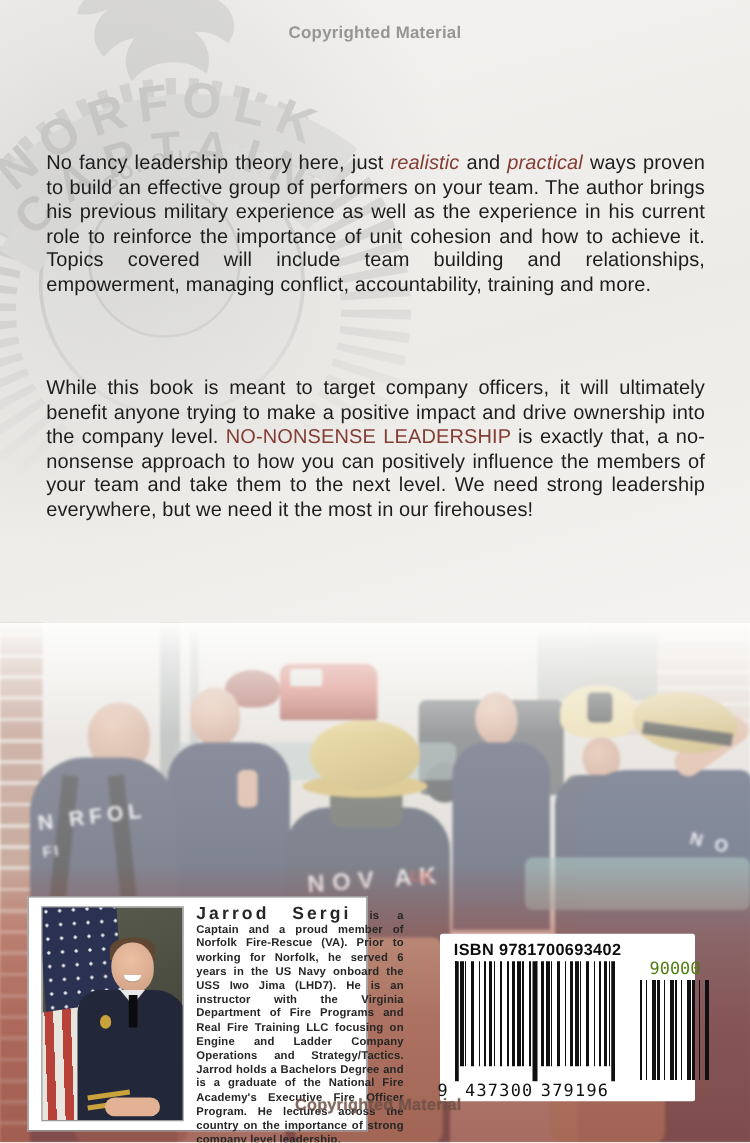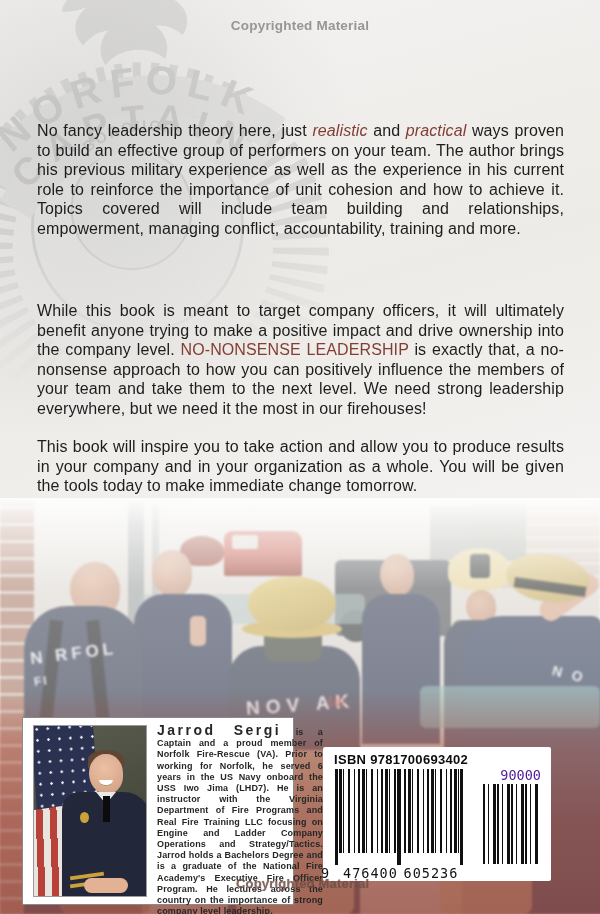--- a/index.html
+++ b/index.html
@@ -112,35 +112,35 @@
   .man-tie{left:69px;top:70px;width:7px;height:26px;background:#0c0c0e;}
   .man-badge{left:46px;top:86px;width:9px;height:11px;background:#c9a23c;border-radius:50%;}
   .cuff1{left:36px;top:148px;width:34px;height:4px;background:#c9a23c;transform:rotate(-8deg);}
   .cuff2{left:36px;top:156px;width:34px;height:4px;background:#c9a23c;transform:rotate(-8deg);}
   .man-hands{left:50px;top:152px;width:44px;height:15px;border-radius:8px;background:#e3b294;}
   .bio-text{position:absolute;left:134px;top:7px;width:166px;color:#262626;
             font-size:9px;line-height:11.2px;font-weight:bold;text-align:justify;letter-spacing:.15px;}
   .seg-name{font-size:14px;font-weight:bold;letter-spacing:2.5px;}
 
   
-  .barcode-box{position:absolute;left:323px;top:747px;width:228px;height:134px;background:#fff;border-radius:2px;}
+  .barcode-box{position:absolute;left:352px;top:747px;width:204px;height:134px;background:#fff;border-radius:2px;}
   .isbn-label{position:absolute;left:11px;top:5px;font-size:13px;font-weight:bold;color:#0d0d0d;letter-spacing:.3px;}
   .bc-main{position:absolute;left:12px;top:22px;width:128px;height:112px;}
   .bc-bars{position:absolute;left:0;top:0;width:128px;height:84px;
            background:repeating-linear-gradient(90deg,#101010 0 2px,transparent 2px 4px,
                       #101010 4px 7px,transparent 7px 8px,#101010 8px 9px,transparent 9px 13px,
                       #101010 13px 15px,transparent 15px 19px,#101010 19px 20px,transparent 20px 23px);}
   .guard{position:absolute;top:0;width:3px;height:96px;background:#101010;}
   .g1{left:0;} .g2{left:62px;width:4px;} .g3{right:0;}
   .bc-digit{position:absolute;top:96px;font-family:"DejaVu Sans Mono",monospace;font-size:13.5px;color:#111;}
   .d-left{left:-14px;} .d-g1{left:8px;width:50px;text-align:center;letter-spacing:1px;}
   .d-g2{left:68px;width:56px;text-align:center;letter-spacing:1px;}
   .bc-addon{position:absolute;left:158px;top:20px;width:60px;height:100px;}
-  .addon-code{position:absolute;left:0;top:0;width:60px;text-align:right;
-              font-family:"DejaVu Sans Mono",monospace;font-size:13.5px;color:#4c1d95;}
+  .addon-code{position:absolute;left:0;top:0;width:60px;text-align:center;
+              font-family:"DejaVu Sans Mono",monospace;font-size:13.5px;color:#4d7c0f;}
   .addon-bars{position:absolute;left:2px;top:17px;width:56px;height:80px;
               background:repeating-linear-gradient(90deg,#101010 0 2px,transparent 2px 5px,
                          #101010 5px 6px,transparent 6px 10px,#101010 10px 13px,transparent 13px 14px);}
 </style>
 </head>
 <body>
 
 <div class="cover">
 
   <div class="badge-bg"></div>
@@ -166,21 +166,20 @@
       <text font-size="15" font-weight="bold" fill="#8e8e8e" letter-spacing="2" font-family="Liberation Sans, sans-serif">
         <textPath href="#arcB" startOffset="12%">BOROUGH</textPath>
       </text>
     </svg>
   </div>
 
   <div class="copyright-top">Copyrighted Material</div>
 
   <p class="para para-1"><span>No fancy leadership theory here, just </span><span class="seg-accent">realistic</span><span> and </span><span class="seg-accent">practical</span><span> ways proven to build an effective group of performers on your team. The author brings his previous military experience as well as the experience in his current role to reinforce the importance of unit cohesion and how to achieve it. Topics covered will include team building and relationships, empowerment, managing conflict, accountability, training and more.</span></p>
   <p class="para para-2"><span>While this book is meant to target company officers, it will ultimately benefit anyone trying to make a positive impact and drive ownership into the company level. </span><span class="seg-accent-strong">NO-NONSENSE LEADERSHIP</span><span> is exactly that, a no-nonsense approach to how you can positively influence the members of your team and take them to the next level. We need strong leadership everywhere, but we need it the most in our firehouses!</span></p>
-  <p class="para para-3"><span>This book will inspire you to take action and allow you to produce results in your company and in your organization as a whole. You will be given the tools today to make immediate change tomorrow.</span></p>
 
   <div class="photo">
     <div class="scene">
       <div class="bg-ind"></div>
       <div class="brick-top"></div>
       <div class="mast"></div>
         <div class="mast2"></div>
         <div class="crate"></div>
       <div class="brick-wall"></div>
       <div class="truck"></div>
@@ -244,22 +243,22 @@
   </div>
 
   <div class="barcode-box">
     <div class="isbn-label">ISBN 9781700693402</div>
     <div class="bc-main">
       <div class="bc-bars"></div>
       <div class="guard g1"></div>
         <div class="guard g2"></div>
         <div class="guard g3"></div>
       <div class="bc-digit d-left">9</div>
-      <div class="bc-digit d-g1">476400</div>
-      <div class="bc-digit d-g2">605236</div>
+      <div class="bc-digit d-g1">437300</div>
+      <div class="bc-digit d-g2">379196</div>
     </div>
     <div class="bc-addon">
       <div class="addon-code">90000</div>
       <div class="addon-bars"></div>
     </div>
   </div>
 
   <div class="copyright-bottom">Copyrighted Material</div>
 
 </div>

